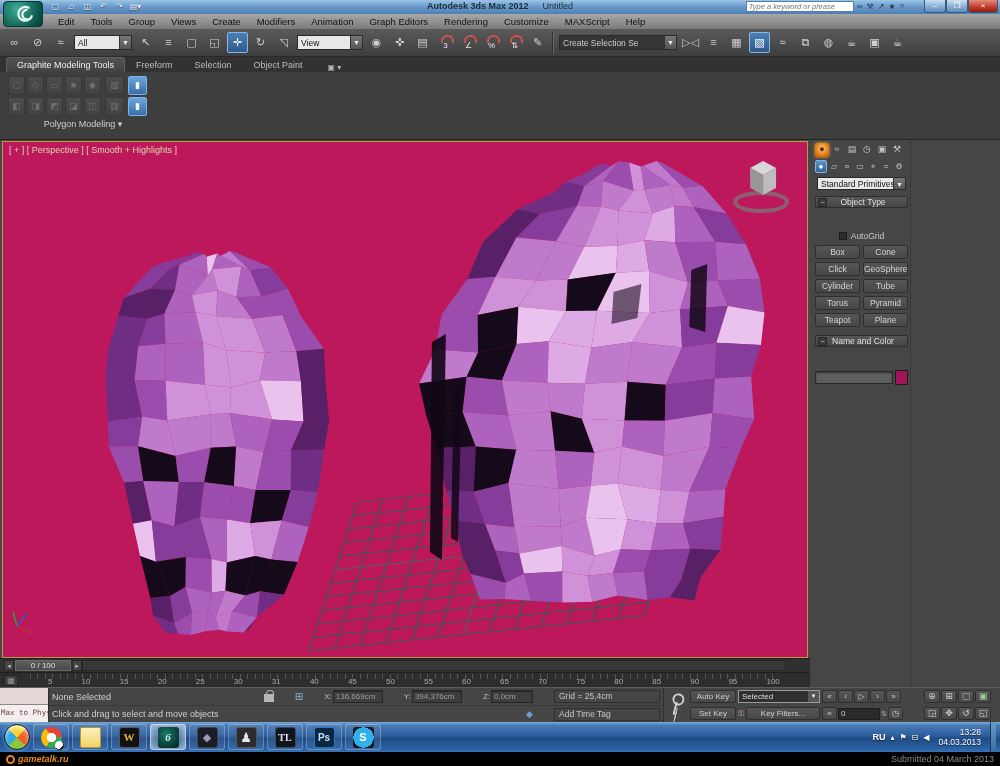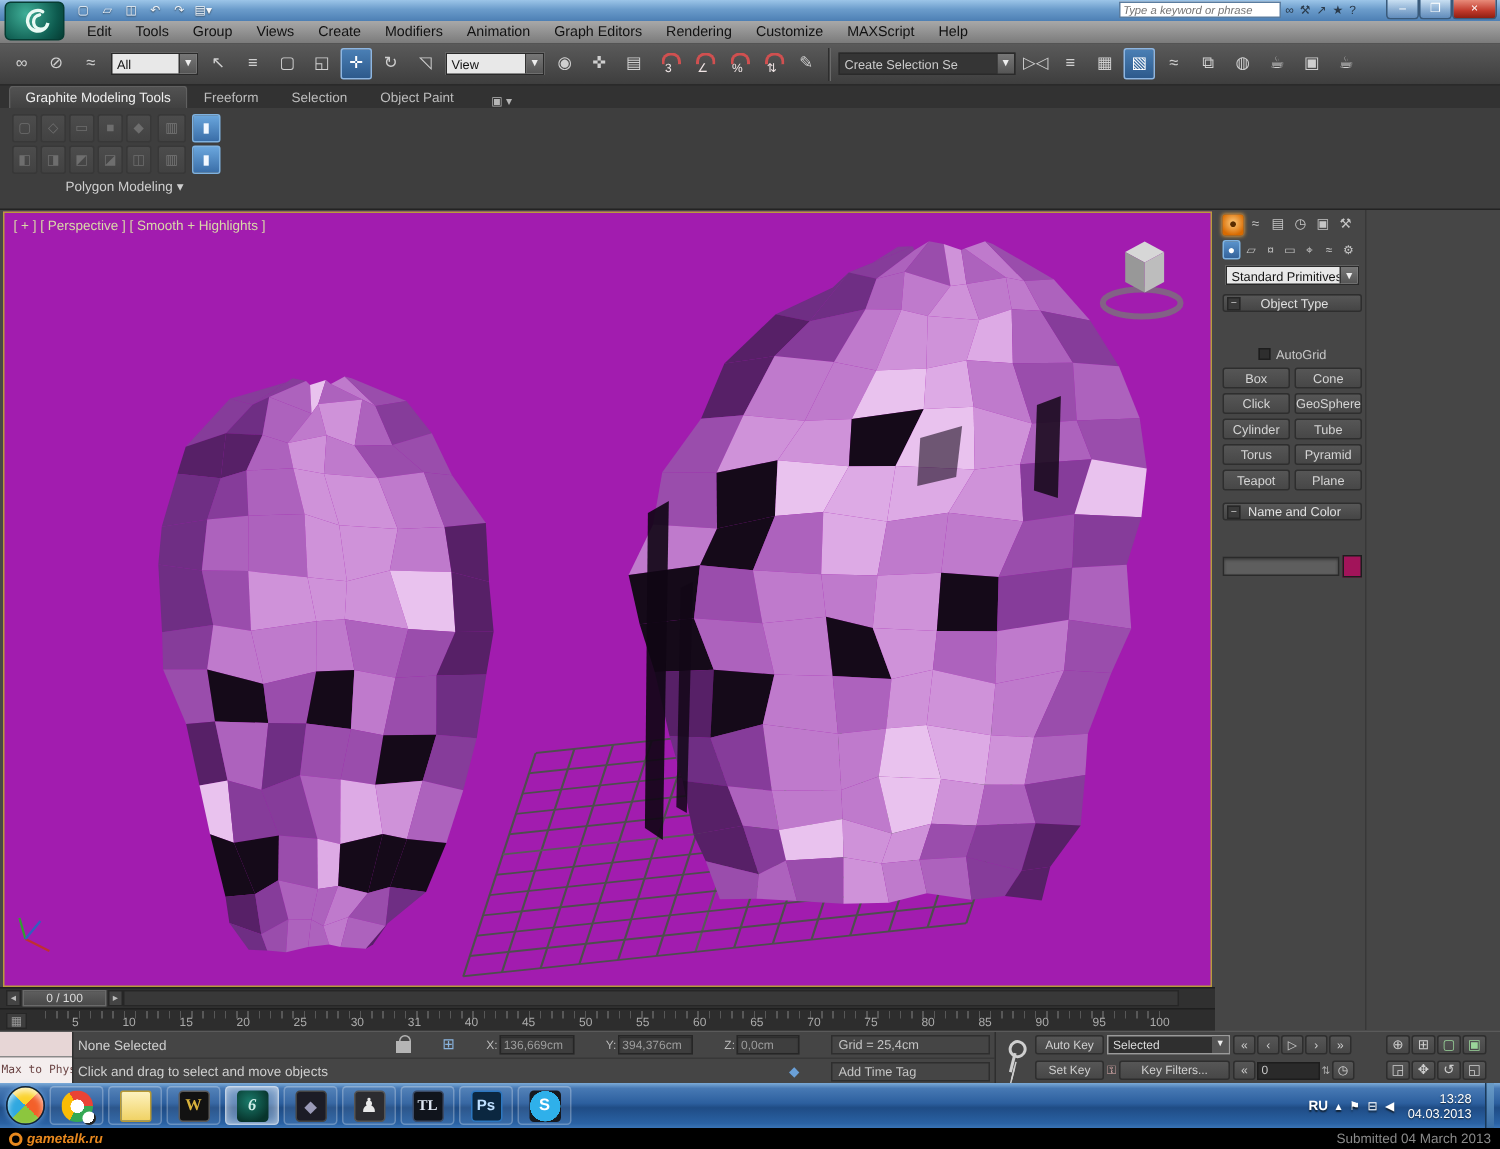--- a/index.html
+++ b/index.html
@@ -52,21 +52,21 @@
   .pm-grid{display:grid;grid-template-columns:repeat(5,17px);grid-auto-rows:19px;gap:2px}
   .pm-tool{background:linear-gradient(#4c4c4c,#424242);border:1px solid #383838;border-radius:2px;color:#6e6e6e;font-size:9px;text-align:center;line-height:17px}
   .pm-col{display:flex;flex-direction:column;gap:2px}
   .pm-side{width:19px;height:19px;background:linear-gradient(#4c4c4c,#424242);border:1px solid #383838;border-radius:2px;color:#777;font-size:9px;text-align:center;line-height:17px}
   .pm-side.blue{background:linear-gradient(#6aa6dd,#3a6ea8);border-color:#7fb2e0;color:#f2f8ff}
   .pm-caption{margin-top:3px;font-size:9px;color:#cfcfcf;text-align:center;width:150px}
 
   
   .main{flex:1;display:flex;min-height:0}
   .left-col{width:810px;background:#474747;display:flex;flex-direction:column}
-  .vp-wrap{height:517px;margin:1px 2px 0 2px;border:1px solid #b99b3c;background:#a21caf;position:relative;flex:0 0 auto}
+  .vp-wrap{height:517px;margin:1px 2px 0 2px;border:1px solid #b99b3c;background:#be185d;position:relative;flex:0 0 auto}
   .vp-label{position:absolute;left:6px;top:3px;font-size:9px;color:#d9d9a8;z-index:3}
   svg.vp{position:absolute;inset:0;width:100%;height:100%}
 
   
   .tslider{height:14px;background:#303030;display:flex;align-items:center;padding:0 4px;border-top:1px solid #1f1f1f;flex:0 0 auto}
   .ts-arrow{width:10px;height:11px;background:#444;border:1px solid #262626;color:#bbb;font-size:7px;line-height:9px;text-align:center}
   .ts-handle{width:56px;height:11px;background:linear-gradient(#5e5e5e,#4a4a4a);border:1px solid #6a6a6a;color:#ddd;font-size:8px;line-height:9px;text-align:center;margin:0 1px}
   .ts-track{flex:1;height:11px;background:#383838;border:1px solid #262626;margin-right:20px}
   .ruler{height:15px;background:#2d2d2d;position:relative;flex:0 0 auto;border-top:1px solid #1f1f1f;
     background-image:repeating-linear-gradient(90deg,#585858 0 1px,transparent 1px 7.5px);
@@ -179,20 +179,23 @@
     </div>
     <div class="qat" data-name="quick-access-toolbar">
 
     <div class="qbtn" data-name="new-file-icon">▢</div>
         <div class="qbtn" data-name="open-file-icon">▱</div>
         <div class="qbtn" data-name="save-file-icon">◫</div>
         <div class="qbtn" data-name="undo-icon">↶</div>
         <div class="qbtn" data-name="redo-icon">↷</div>
         <div class="qbtn" data-name="workspace-menu-icon">▤▾</div>
       </div>
+    <div class="title-text" data-name="window-title">
+      <span data-name="app-title">Autodesk 3ds Max 2012</span><span class="doc" data-name="document-title">Untitled</span>
+    </div>
     <div class="infocenter" data-name="infocenter">
       <input class="ic-input" data-name="infocenter-search-input" placeholder="Type a keyword or phrase" style="">
       <span style="display:flex;gap:4px">
           <span class="ic-ico" data-name="search-icon">∞</span>
           <span class="ic-ico" data-name="subscription-center-icon">⚒</span>
           <span class="ic-ico" data-name="communication-center-icon">↗</span>
           <span class="ic-ico" data-name="favorites-icon">★</span>
           <span class="ic-ico" data-name="help-icon">?</span>
         </span>
     </div>

